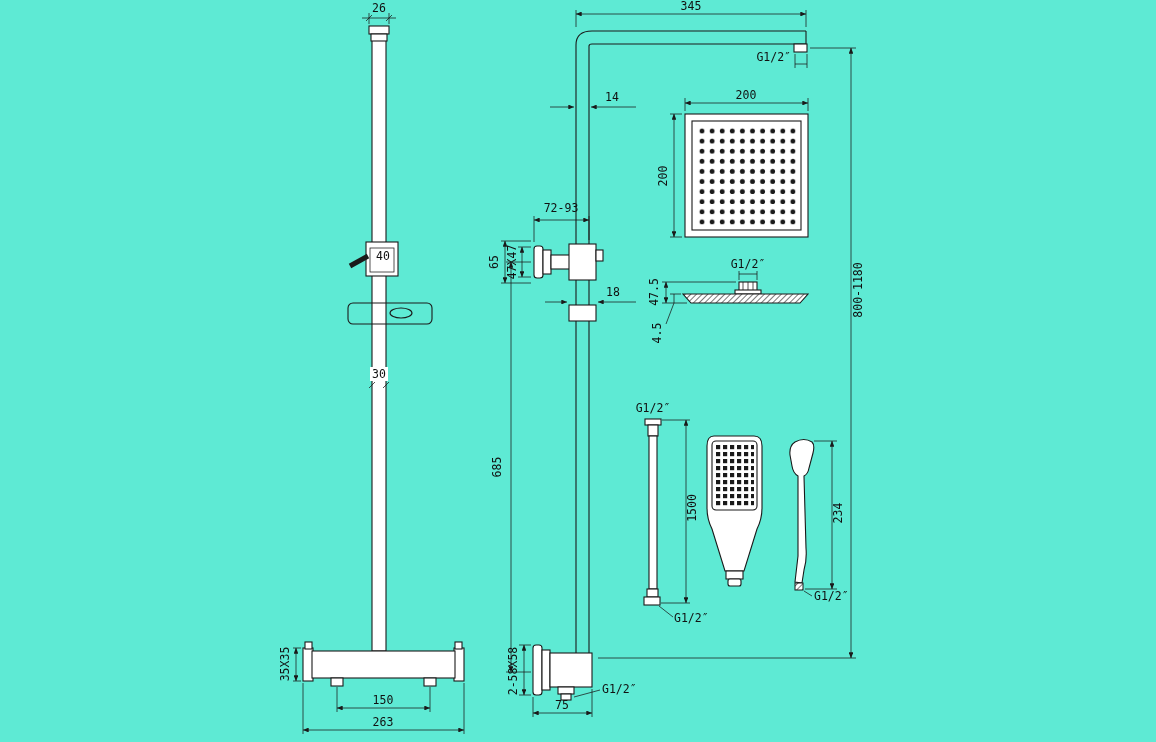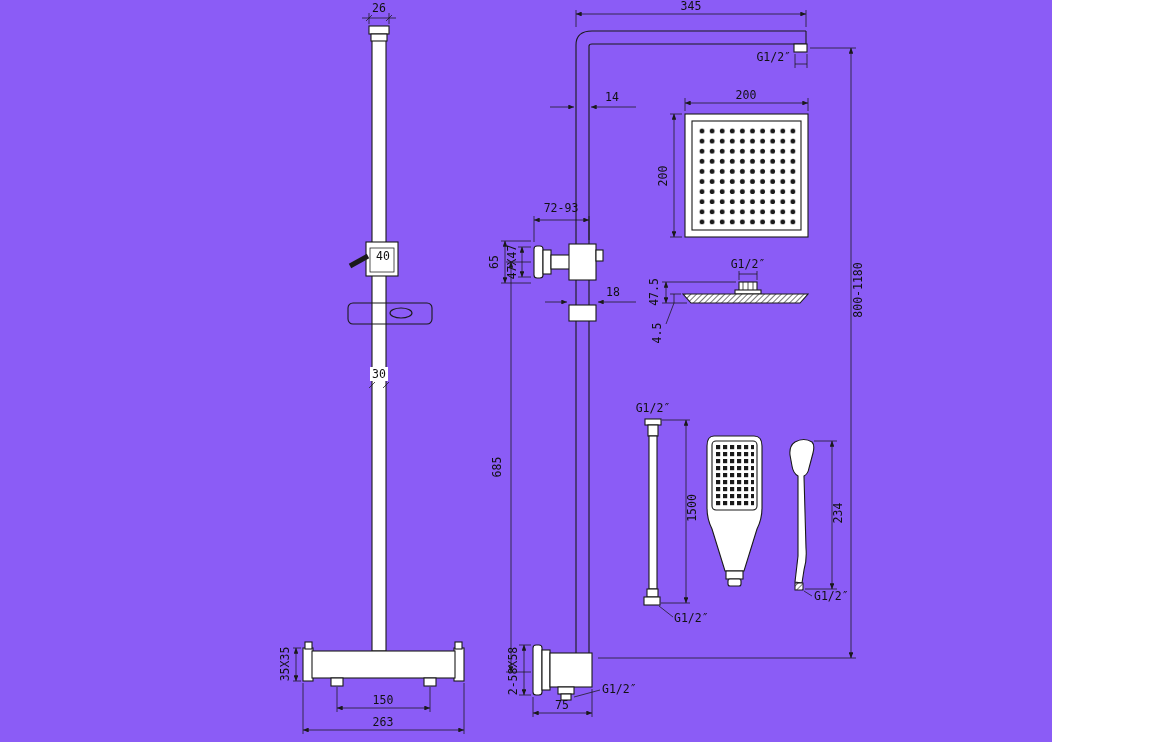--- a/index.html
+++ b/index.html
@@ -1,16 +1,16 @@
 <!DOCTYPE html>
 <html><head>
 <meta charset="utf-8">
 <style>
   html,body{margin:0;padding:0;background:#fff;}
-  .canvas{width:1052px;height:742px;background:#8b5cf6;position:relative;overflow:hidden;}
+  .canvas{width:1156px;height:742px;background:#5eead4;position:relative;overflow:hidden;}
   .ln{stroke:#1a1a1a;stroke-width:1.1;fill:none;}
   .fw{stroke:#1a1a1a;stroke-width:1.1;fill:#ffffff;}
   .thin{stroke:#1a1a1a;stroke-width:0.75;fill:none;}
   .txt{font-family:"DejaVu Sans Mono","Liberation Mono",monospace;font-size:11.5px;fill:#111;}
 </style>
 </head>
 <body>
 
 <div class="canvas">
 <svg width="1156" height="742" viewBox="0 0 1156 742">

